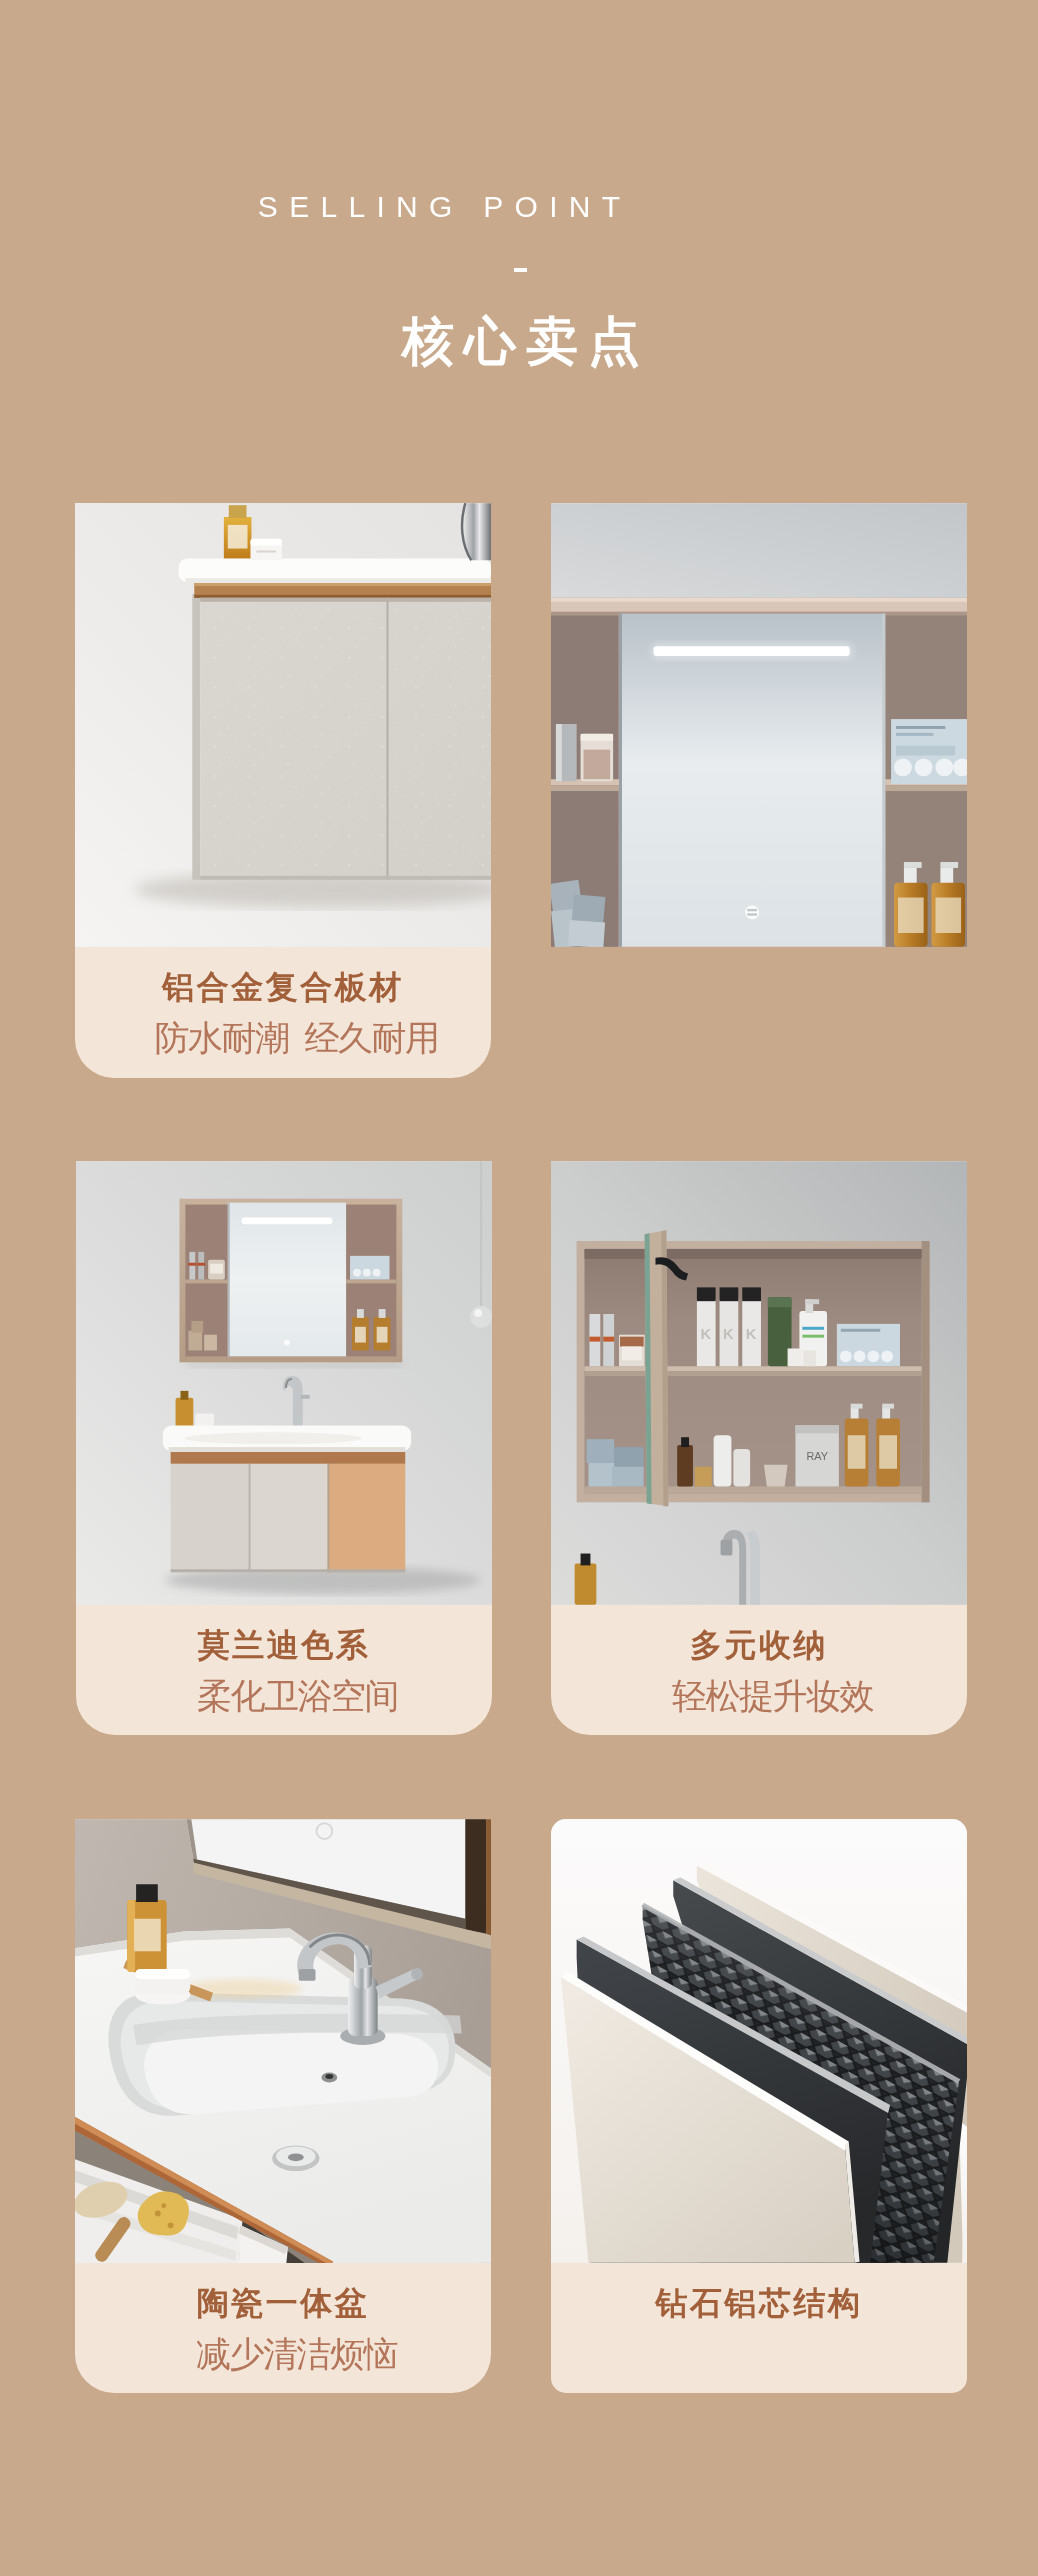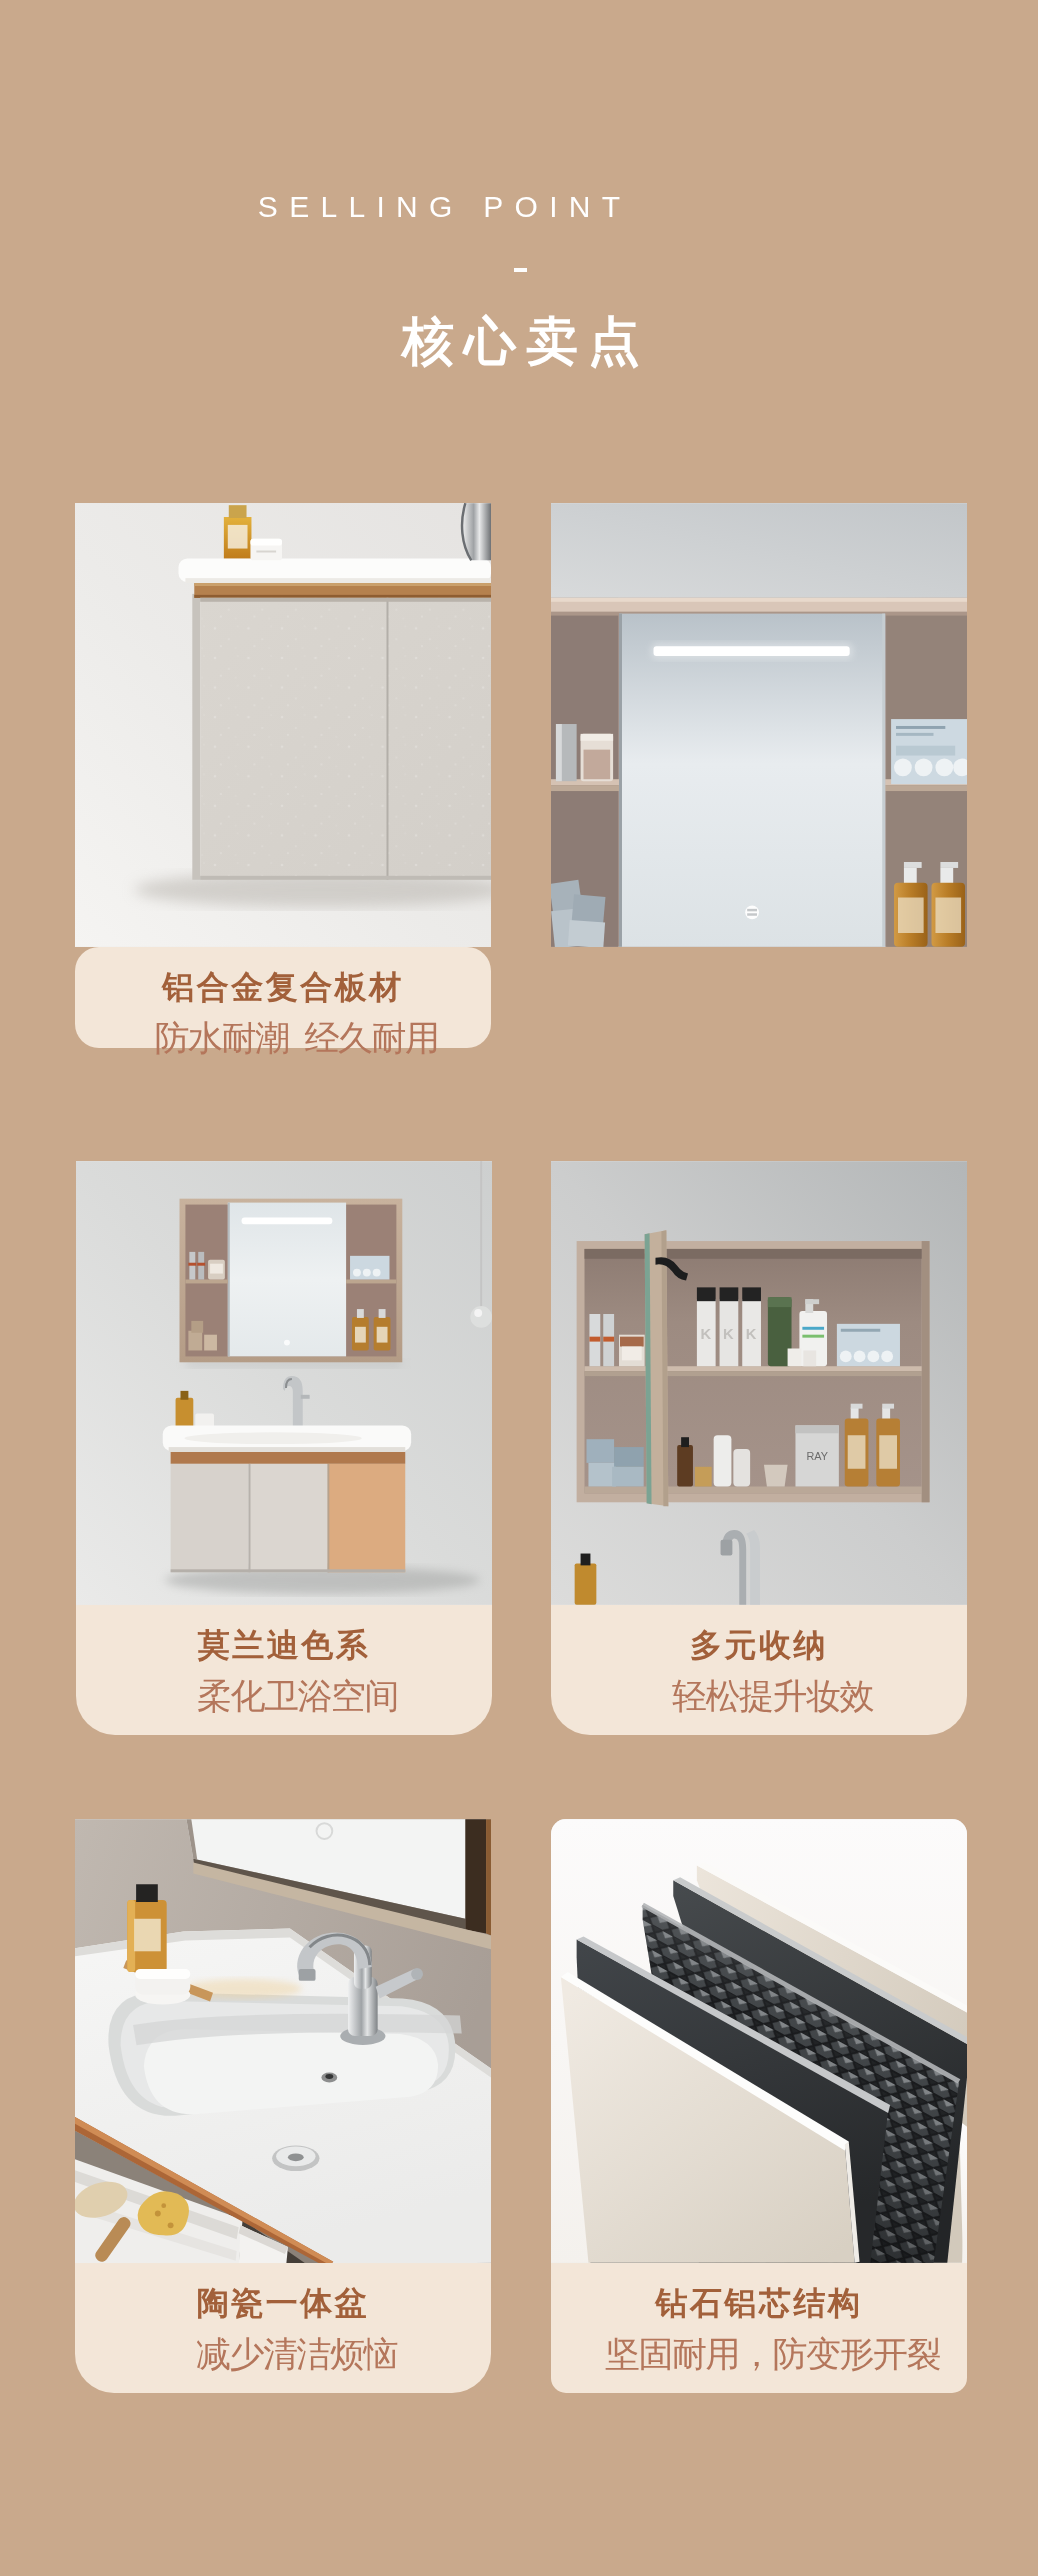--- a/index.html
+++ b/index.html
@@ -12,21 +12,21 @@
   .photo svg{display:block;}
   .cap{width:416px;background:#f3e6d8;text-align:center;}
   .cap .t{font-size:32px;font-weight:bold;color:#a2603a;letter-spacing:2.5px;padding-top:23px;line-height:34px;}
   .cap .s{font-size:35px;color:#b4765b;letter-spacing:-1.5px;line-height:37px;margin-top:15px;padding-left:27px;}
   .c1{left:75px;top:503px;height:575px;}
   .c2{left:551px;top:503px;height:575px;}
   .c3{left:76px;top:1161px;height:574px;}
   .c4{left:551px;top:1161px;height:574px;}
   .c5{left:75px;top:1819px;height:574px;}
   .c6{left:551px;top:1819px;height:574px;border-radius:15px;}
-  .c1 .cap,.c2 .cap{height:101px;border-radius:24px;}
+  .c1 .cap,.c2 .cap{height:131px;}
   .c3 .cap,.c4 .cap,.c5 .cap,.c6 .cap{height:130px;}
 </style>
 </head>
 <body>
 
 <div class="hdr-en">SELLING POINT</div>
 
 <div class="hdr-dash"></div>
 
 <div class="hdr-cn">核心卖点</div>
@@ -589,16 +589,15 @@
     <polygon points="26,122 342,296 324,450 40,450 26,140" fill="url(#dark6b)"></polygon>
     <polygon points="26,122 33,119 344,290 342,298" fill="#c6c8ca"></polygon>
 
     <polygon points="10,160 298,330 308,450 38,450" fill="url(#cream6)"></polygon>
     <polygon points="10,160 17,155 302,327 298,336" fill="#fdfdfc"></polygon>
     <polygon points="298,330 302,327 313,449 308,450" fill="#efece7"></polygon>
   </svg>
   </div>
   <div class="cap">
       <div class="t">钻石铝芯结构</div>
-      <div class="s">坚固耐用，防变形开裂</div>
     </div>
 </div>
 
 
 </body></html>

